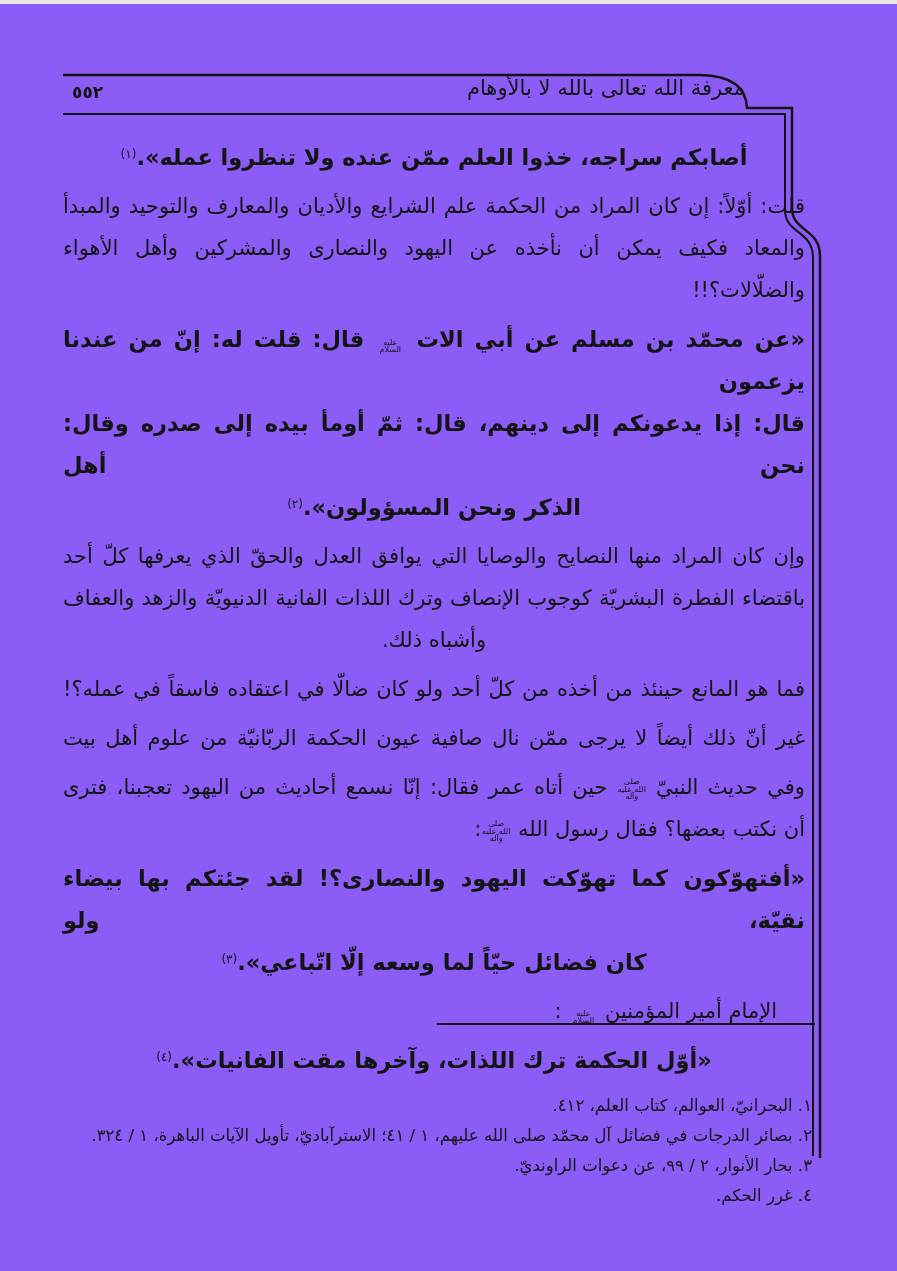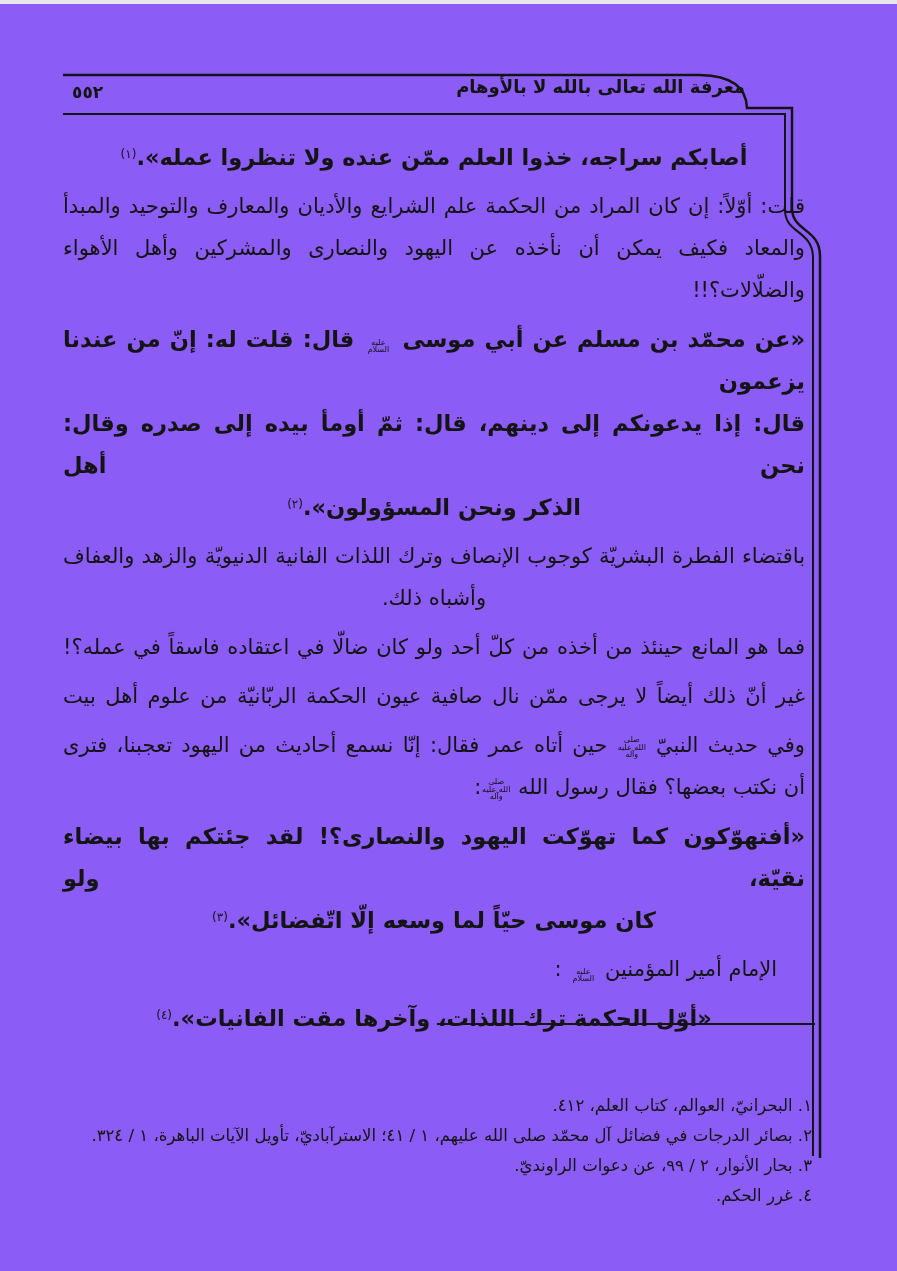--- a/index.html
+++ b/index.html
@@ -8,21 +8,21 @@
     background:#8b5cf6;color:#141414;overflow:hidden;
     font-family:"DejaVu Sans",sans-serif;
   }
   .frame{position:absolute;left:0;top:0;}
   .pagenum{
     position:absolute;left:72px;top:78px;
     font-size:17px;font-weight:bold;letter-spacing:3px;
   }
   .rtitle{
     position:absolute;right:152px;top:72px;direction:rtl;
-    font-size:18px;font-weight:bold;white-space:nowrap;
+    font-size:21px;font-weight:normal;white-space:nowrap;
   }
   .body{
     position:absolute;left:63px;top:132px;width:742px;
     direction:rtl;font-size:21px;line-height:42px;
   }
   .body > div{margin:0 0 7px 0;}
   .jl{text-align:justify;text-align-last:justify;}
   .cl{text-align:center;text-align-last:center;}
   .rl{text-align:right;text-align-last:right;}
   .q{font-weight:bold;font-size:22.5px;}
@@ -60,31 +60,32 @@
       <span>أصابكم سراجه، خذوا العلم ممّن عنده ولا تنظروا عمله».</span><sup class="mark">(١)</sup>
     </div>
 
     <div>
       <div class="jl">قلت: أوّلاً: إن كان المراد من الحكمة علم الشرايع والأديان والمعارف والتوحيد والمبدأ</div>
       <div class="jl">والمعاد فكيف يمكن أن نأخذه عن اليهود والنصارى والمشركين وأهل الأهواء والضلّالات؟!!</div>
     </div>
 
     <div class="quote2 q">
       <div class="jl">
-        <span>«عن محمّد بن مسلم عن أبي موسى</span>
+        <span>«عن محمّد بن مسلم عن أبي الات</span>
         <span class="hon">عليه السلام</span>
         <span>قال: قلت له: إنّ من عندنا يزعمون</span>
       </div>
       <div class="jl">قال: إذا يدعونكم إلى دينهم، قال: ثمّ أومأ بيده إلى صدره وقال: نحن أهل</div>
       <div class="cl">
         <span>الذكر ونحن المسؤولون».</span><sup class="mark">(٢)</sup>
       </div>
     </div>
 
     <div>
+      <div class="jl">وإن كان المراد منها النصايح والوصايا التي يوافق العدل والحقّ الذي يعرفها كلّ أحد</div>
       <div class="jl">باقتضاء الفطرة البشريّة كوجوب الإنصاف وترك اللذات الفانية الدنيويّة والزهد والعفاف</div>
       <div class="cl">وأشباه ذلك.</div>
     </div>
 
     <div>
       <div class="jl">فما هو المانع حينئذ من أخذه من كلّ أحد ولو كان ضالّا في اعتقاده فاسقاً في عمله؟!</div>
     </div>
 
     <div>
       <div class="jl">غير أنّ ذلك أيضاً لا يرجى ممّن نال صافية عيون الحكمة الربّانيّة من علوم أهل بيت</div>
@@ -98,21 +99,21 @@
       </div>
       <div class="rl">
         <span>أن نكتب بعضها؟ فقال رسول الله</span>
         <span class="hon">صلى الله عليه وآله</span><span>:</span>
       </div>
     </div>
 
     <div class="quote3 q">
       <div class="jl">«أفتهوّكون كما تهوّكت اليهود والنصارى؟! لقد جئتكم بها بيضاء نقيّة، ولو</div>
       <div class="cl">
-        <span>كان موسى حيّاً لما وسعه إلّا اتّفضائل».</span><sup class="mark">(٣)</sup>
+        <span>كان فضائل حيّاً لما وسعه إلّا اتّباعي».</span><sup class="mark">(٣)</sup>
       </div>
     </div>
 
     <div class="rl imam">
       <span>الإمام أمير المؤمنين</span>
       <span class="hon">عليه السلام</span>
       <span>:</span>
     </div>
 
     <div class="quote4c q cl">

